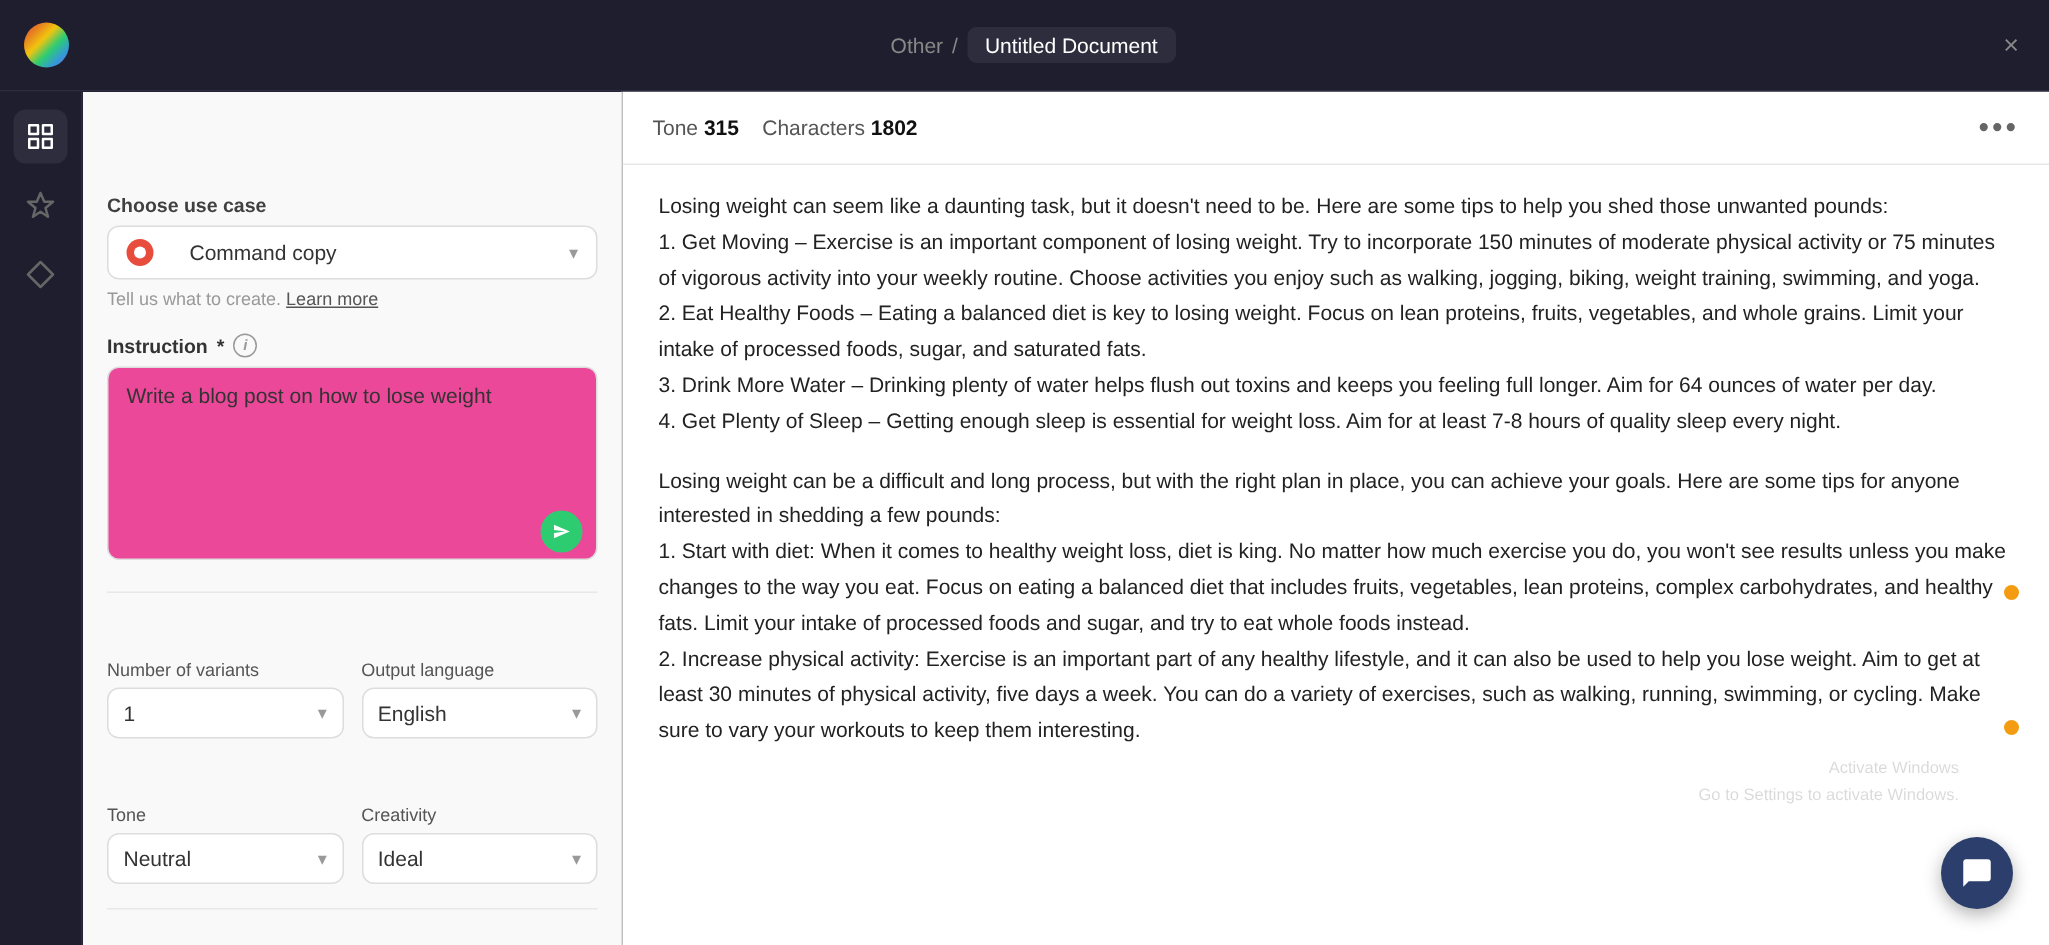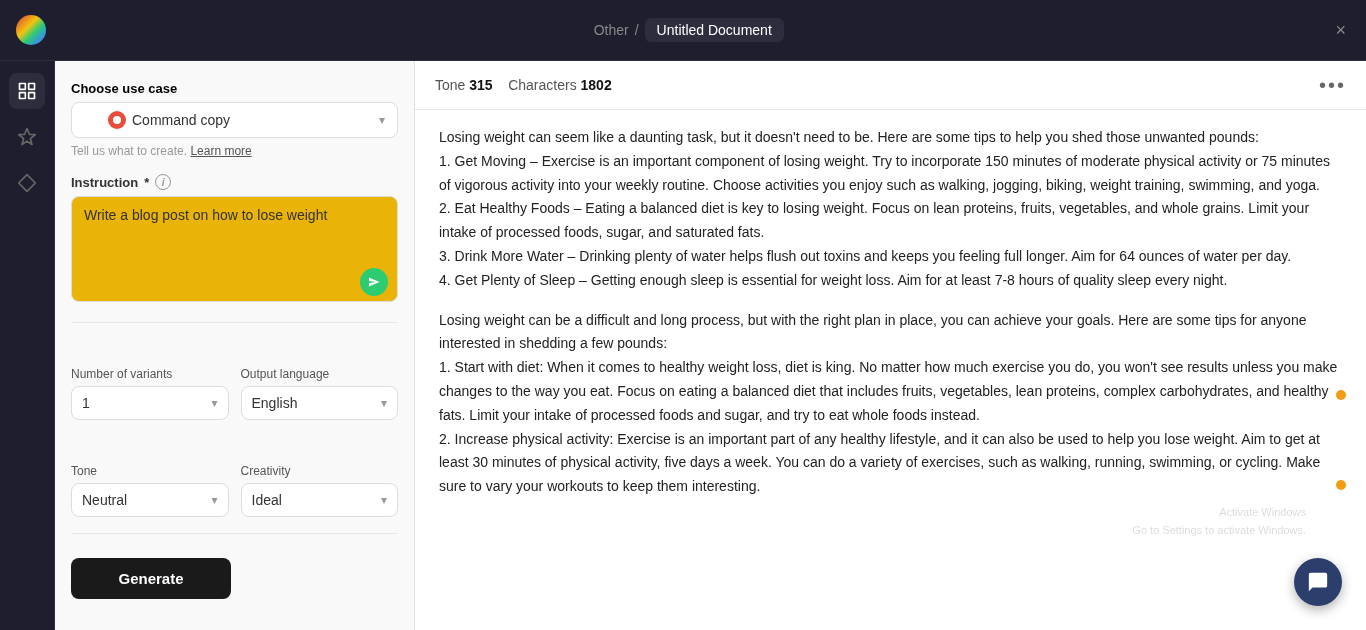--- a/index.html
+++ b/index.html
@@ -108,42 +108,42 @@
       flex-direction: column;
       padding: 20px 16px;
       gap: 16px;
       flex-shrink: 0;
       overflow-y: auto;
     }
 
     .section-label {
       font-size: 13px;
       font-weight: 600;
-      color: #000000;
+      color: #404040;
       margin-bottom: 6px;
+      margin-top: 48px;
     }
 
     
     .dropdown {
       display: flex;
       align-items: center;
       justify-content: space-between;
       background: white;
       border: 1px solid #ddd;
       border-radius: 8px;
       padding: 8px 12px;
       cursor: pointer;
       font-size: 14px;
       color: #333;
     }
     .dropdown-left {
       display: flex;
       align-items: center;
-      gap: 6px;
-      margin-left: 24px;
+      gap: 24px;
     }
     .use-case-icon {
       width: 18px;
       height: 18px;
       border-radius: 50%;
       background: #e74c3c;
       display: flex;
       align-items: center;
       justify-content: center;
     }
@@ -192,30 +192,30 @@
       color: #999;
       font-style: italic;
       font-weight: bold;
     }
     .required-star {
       color: #e74c3c;
     }
 
     .instruction-textarea {
       width: 100%;
-      height: 106px;
+      height: 129px;
       border: 1.5px solid #ddd;
       border-radius: 8px;
       padding: 10px 12px;
       font-size: 14px;
       color: #333;
       resize: none;
       font-family: inherit;
       position: relative;
-      background: #eab308;
+      background: #ec4899;
     }
     .textarea-wrapper {
       position: relative;
     }
     .textarea-submit {
       position: absolute;
       bottom: 10px;
       right: 10px;
       width: 28px;
       height: 28px;

